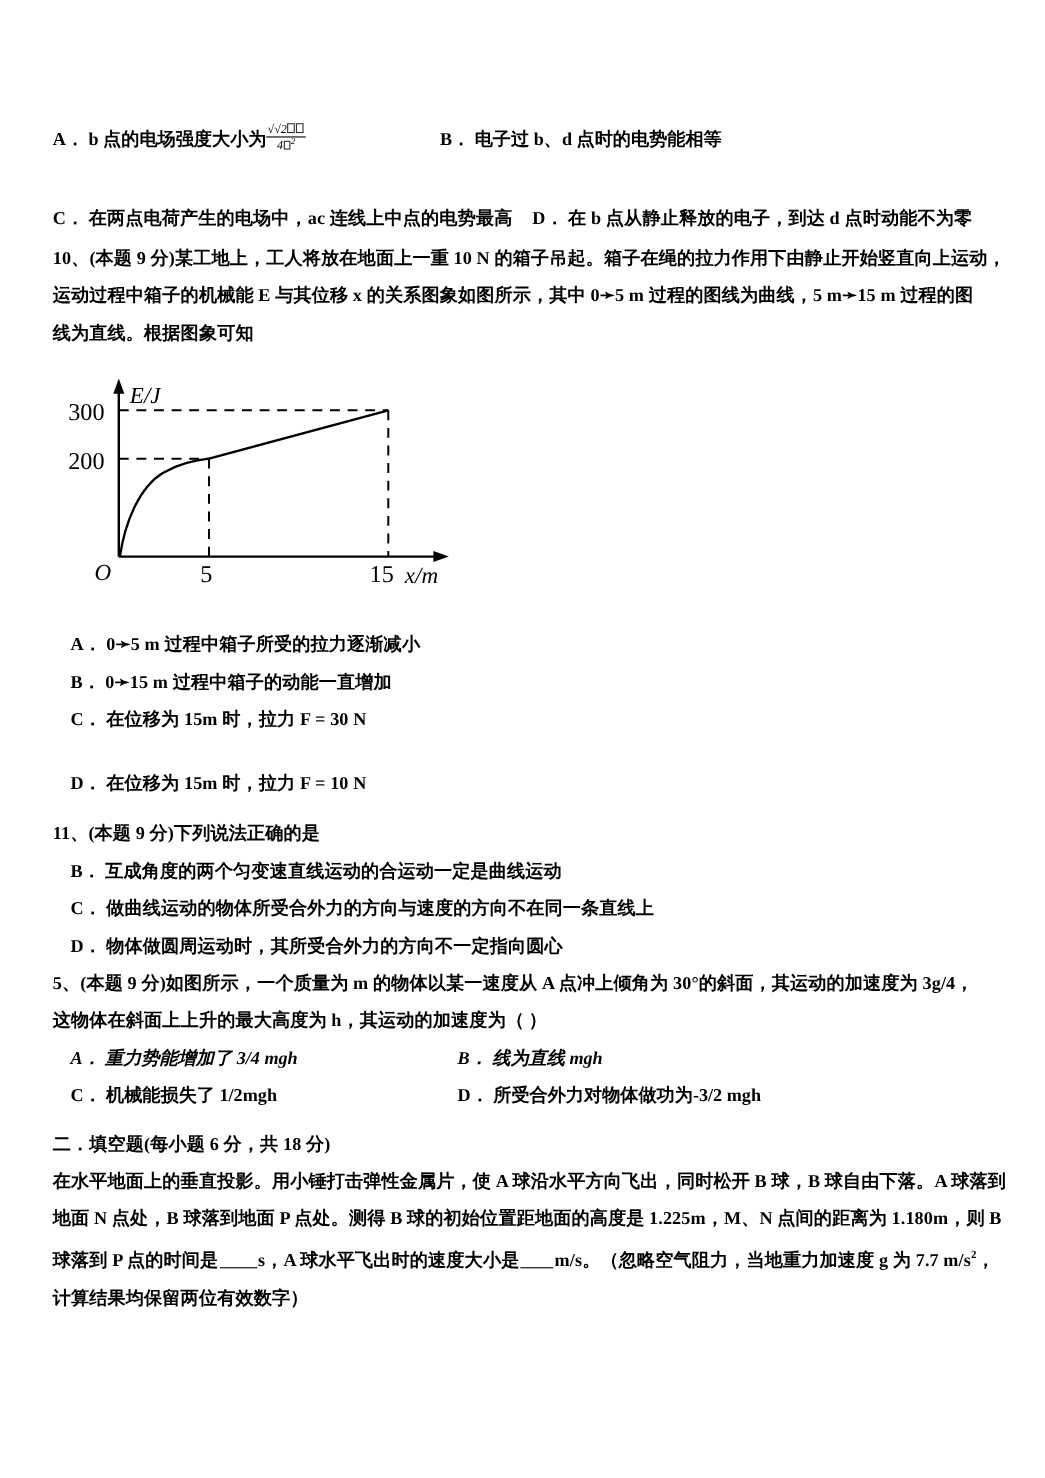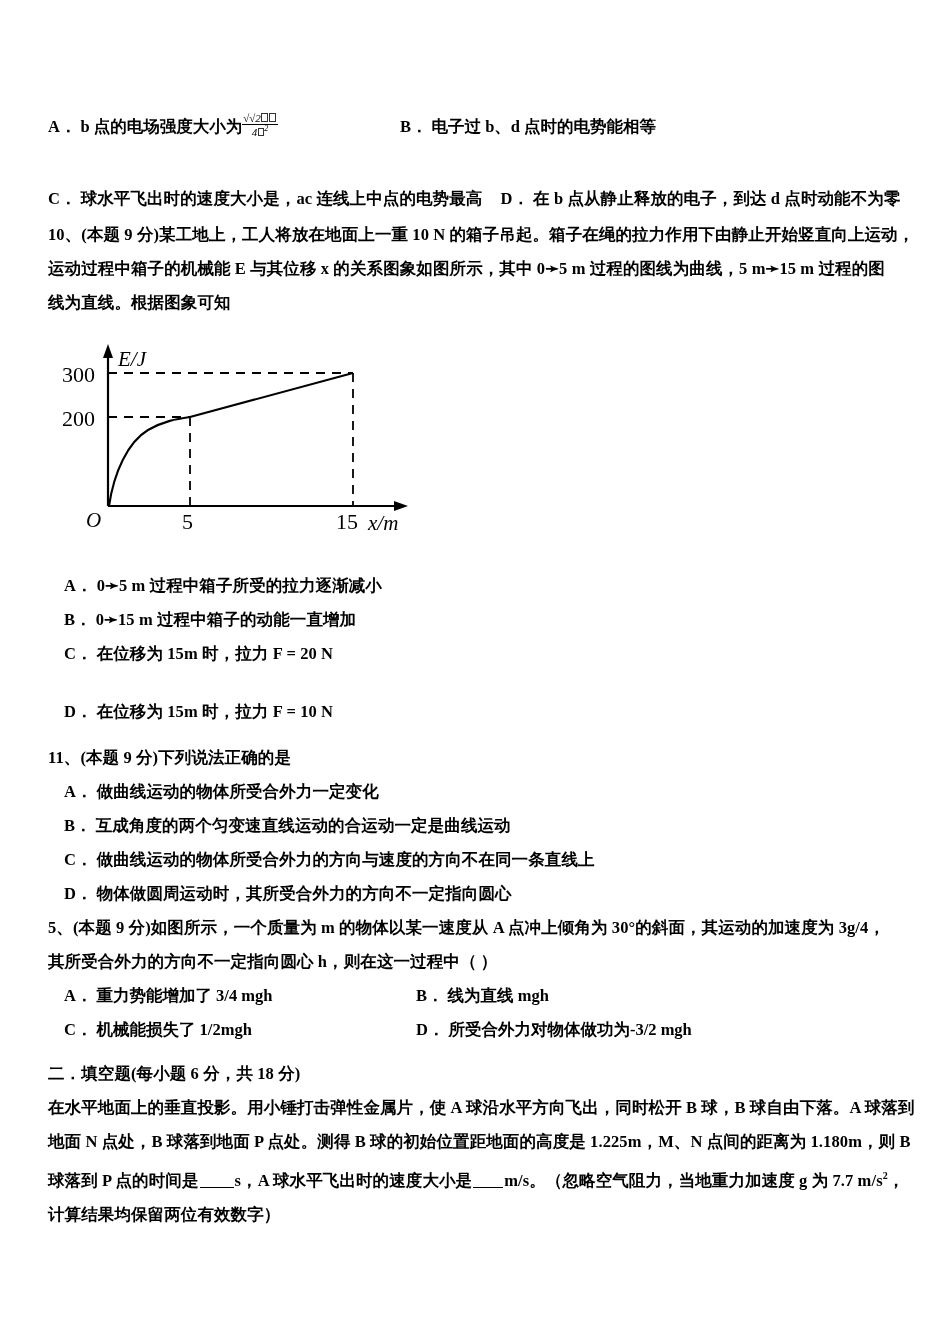--- a/index.html
+++ b/index.html
@@ -128,21 +128,21 @@
         <span class="olabel">A．</span><span>b 点的电场强度大小为</span><span class="frac"><span class="num"><span class="radic">√</span><span>√2</span><span class="tofu"></span><span class="tofu"></span></span><span class="den"><span>4</span><span class="tofu sm"></span><span class="sup">2</span></span></span>
       </div>
       <div class="col-b">
         <span class="olabel">B．</span><span>电子过 b、d 点时的电势能相等</span>
       </div>
     </div>
 
     <div class="gap-a"></div>
 
     <div class="line">
-      <span class="olabel">C．</span><span>球水平飞出时的速度大小是，ac 连线上中点的电势最高</span><span style="display:inline-block;width:18px;"></span><span class="olabel">D．</span><span>在 b 点从静止释放的电子，到达 d 点时动能不为零</span>
+      <span class="olabel">C．</span><span>在两点电荷产生的电场中，ac 连线上中点的电势最高</span><span style="display:inline-block;width:18px;"></span><span class="olabel">D．</span><span>在 b 点从静止释放的电子，到达 d 点时动能不为零</span>
     </div>
 
     <div class="line" style="margin-top:2px;">
       <span>10、</span><span>(本题 9 分)</span><span>某工地上，工人将放在地面上一重 10 N 的箱子吊起。箱子在绳的拉力作用下由静止开始竖直向上运动，</span>
     </div>
     <div class="line">
       <span>运动过程中箱子的机械能 E 与其位移 x 的关系图象如图所示，其中 0➛5 m 过程的图线为曲线，5 m➛15 m 过程的图</span>
     </div>
     <div class="line">
       <span>线为直线。根据图象可知</span>
@@ -185,52 +185,49 @@
 
     <div class="gap-b"></div>
 
     <div class="line" style="padding-left:16px;margin-top:10px;">
       <span class="olabel">A．</span><span>0➛5 m 过程中箱子所受的拉力逐渐减小</span>
     </div>
     <div class="line" style="padding-left:16px;">
       <span class="olabel">B．</span><span>0➛15 m 过程中箱子的动能一直增加</span>
     </div>
     <div class="line" style="padding-left:16px;">
-      <span class="olabel">C．</span><span>在位移为 15m 时，拉力 F = 20 N</span>
+      <span class="olabel">C．</span><span>在位移为 15m 时，拉力 F = 30 N</span>
     </div>
     <div class="line" style="padding-left:16px;margin-top:24px;">
       <span class="olabel">D．</span><span>在位移为 15m 时，拉力 F = 10 N</span>
     </div>
 
     <div class="gap-c"></div>
 
     <div class="line">
       <span>11、</span><span>(本题 9 分)</span><span>下列说法正确的是</span>
     </div>
     <div class="line" style="padding-left:16px;">
-      <span class="olabel">A．</span><span>做曲线运动的物体所受合外力一定变化</span>
-    </div>
-    <div class="line" style="padding-left:16px;">
       <span class="olabel">B．</span><span>互成角度的两个匀变速直线运动的合运动一定是曲线运动</span>
     </div>
     <div class="line" style="padding-left:16px;">
       <span class="olabel">C．</span><span>做曲线运动的物体所受合外力的方向与速度的方向不在同一条直线上</span>
     </div>
     <div class="line" style="padding-left:16px;">
       <span class="olabel">D．</span><span>物体做圆周运动时，其所受合外力的方向不一定指向圆心</span>
     </div>
 
     <div class="line">
       <span>5、</span><span>(本题 9 分)</span><span>如图所示，一个质量为 m 的物体以某一速度从 A 点冲上倾角为 30°的斜面，其运动的加速度为 3g/4，</span>
     </div>
     <div class="line">
-      <span>其所受合外力的方向不一定指向圆心 h，则在这一过程中（      ）</span>
-    </div>
-
-    <div class="opt-row" style="padding-left:16px;">
+      <span>这物体在斜面上上升的最大高度为 h，其运动的加速度为（      ）</span>
+    </div>
+
+    <div class="opt-row" style="padding-left:16px;font-style:italic;">
       <div class="col-a">
         <span class="olabel">A．</span><span>重力势能增加了 3/4 mgh</span>
       </div>
       <div class="col-b">
         <span class="olabel">B．</span><span>线为直线 mgh</span>
       </div>
     </div>
     <div class="opt-row" style="padding-left:16px;">
       <div class="col-a">
         <span class="olabel">C．</span><span>机械能损失了 1/2mgh</span>

